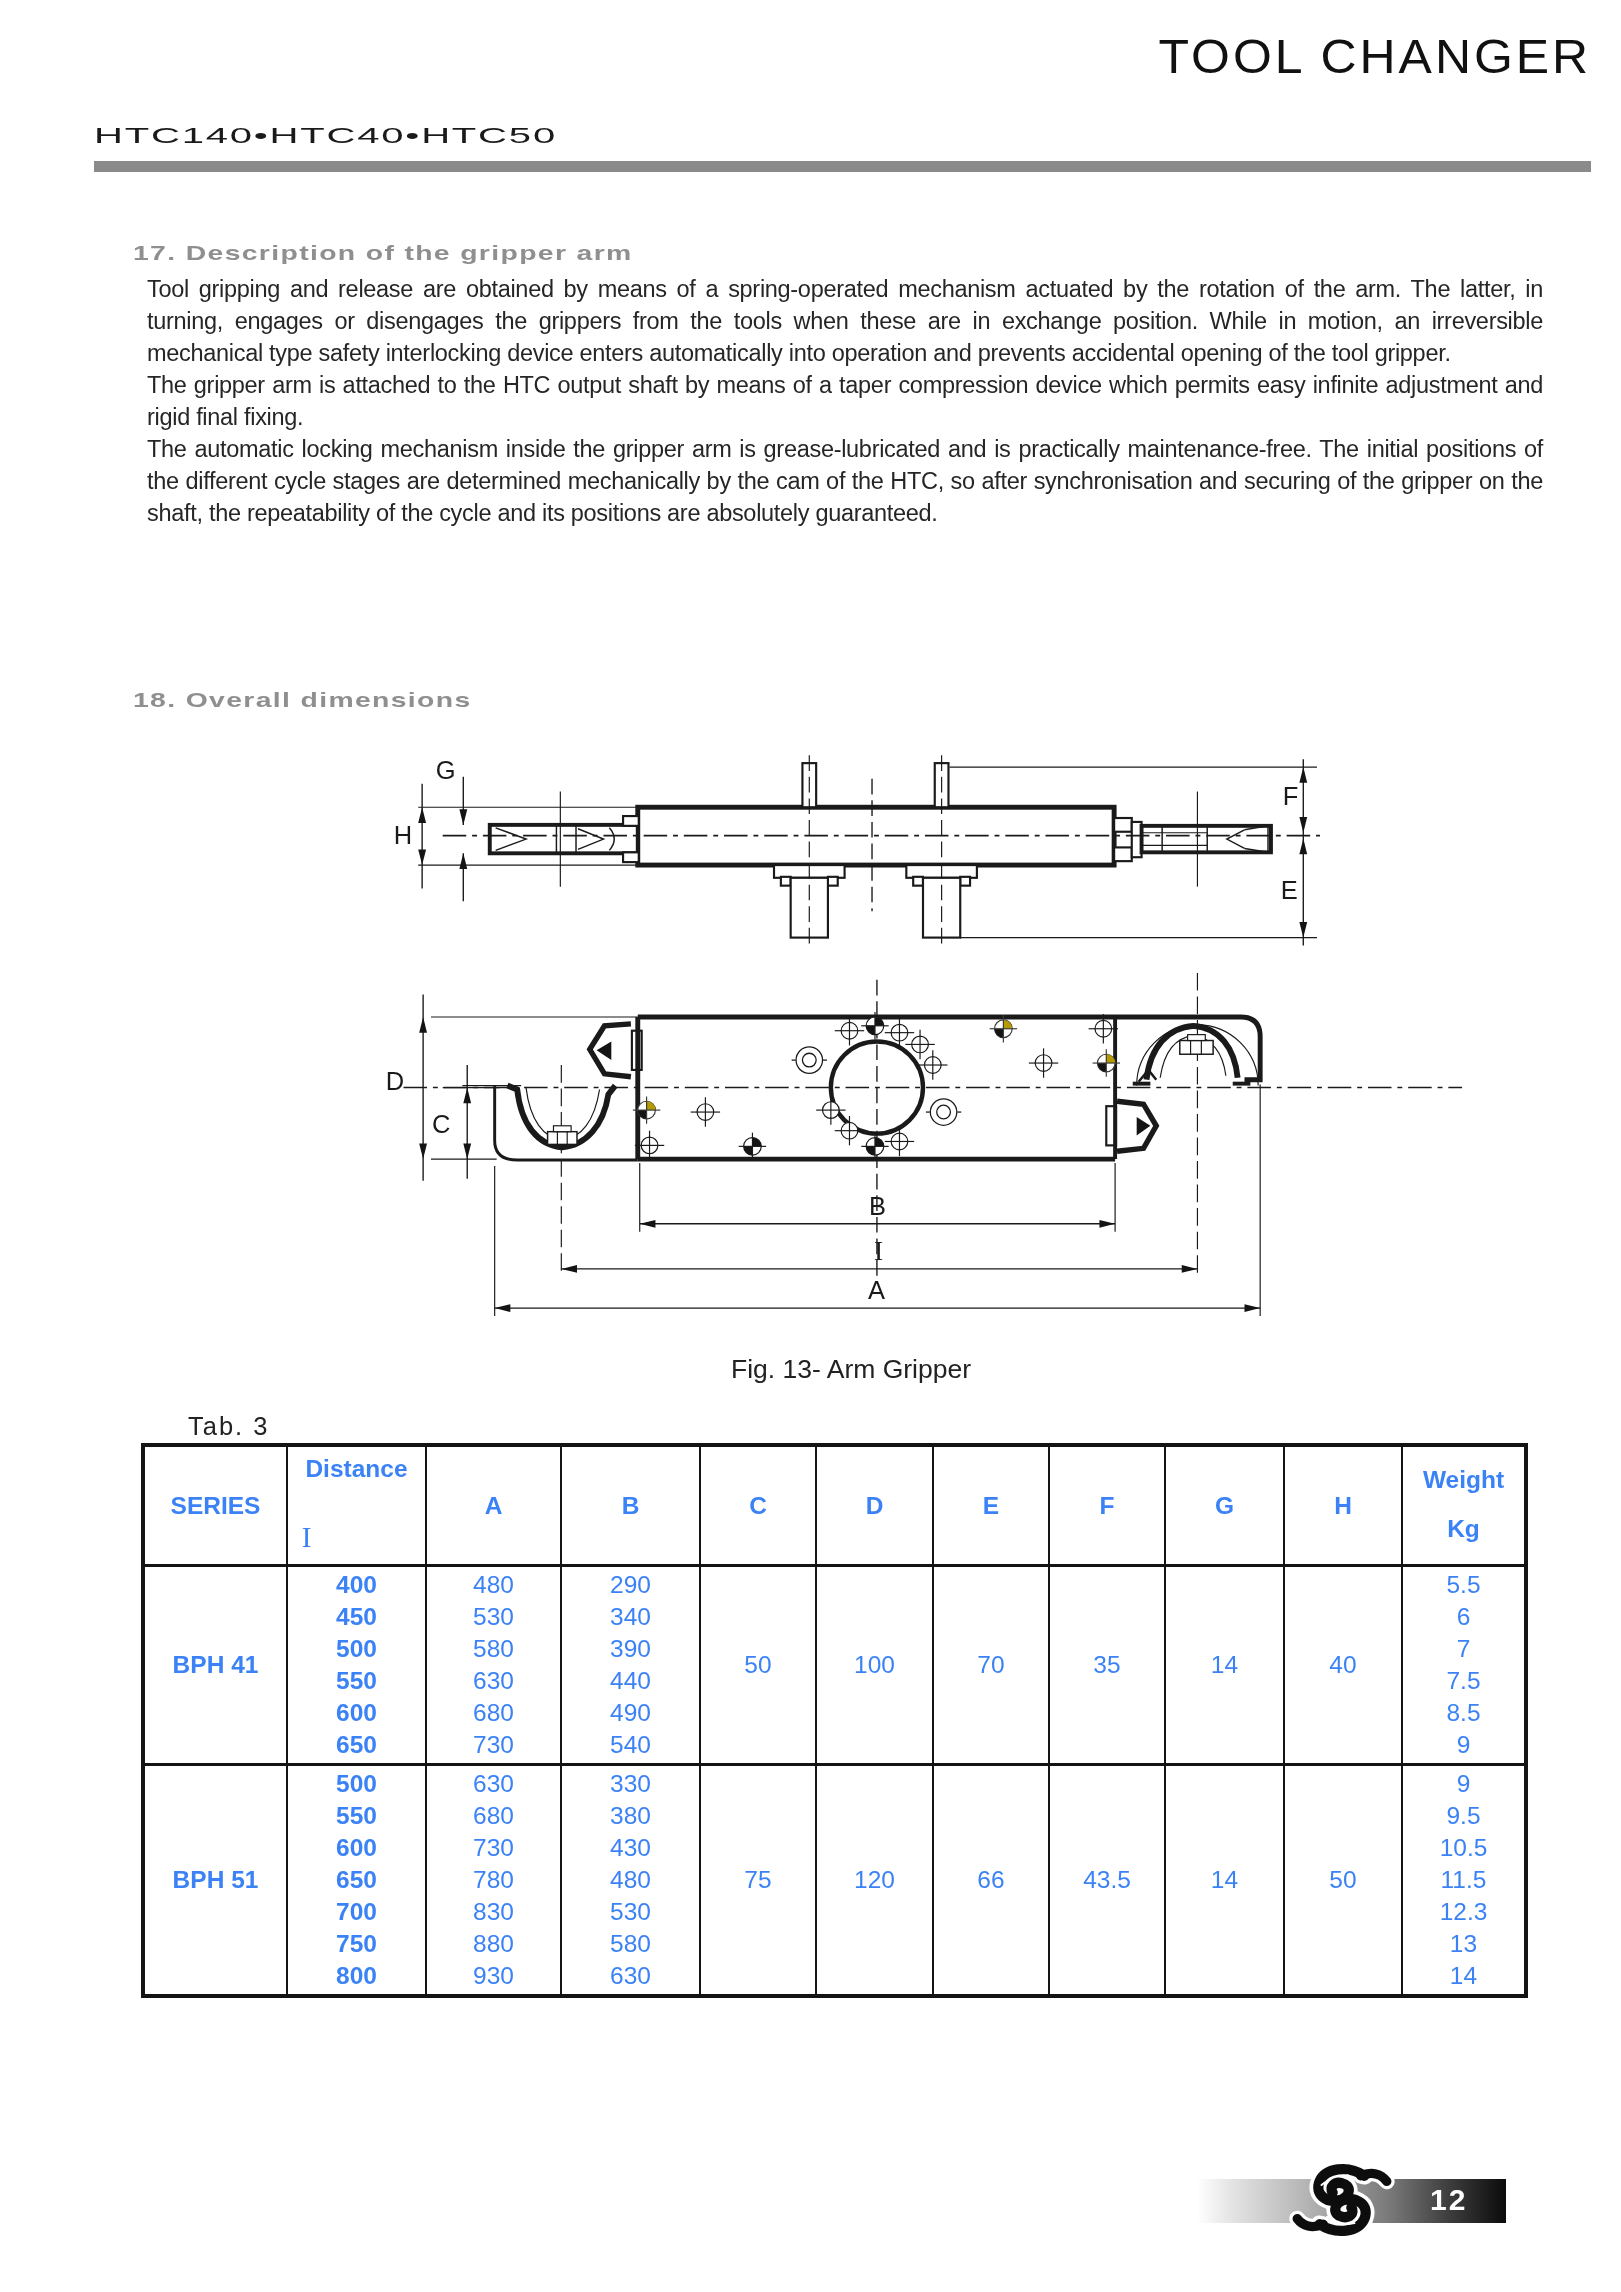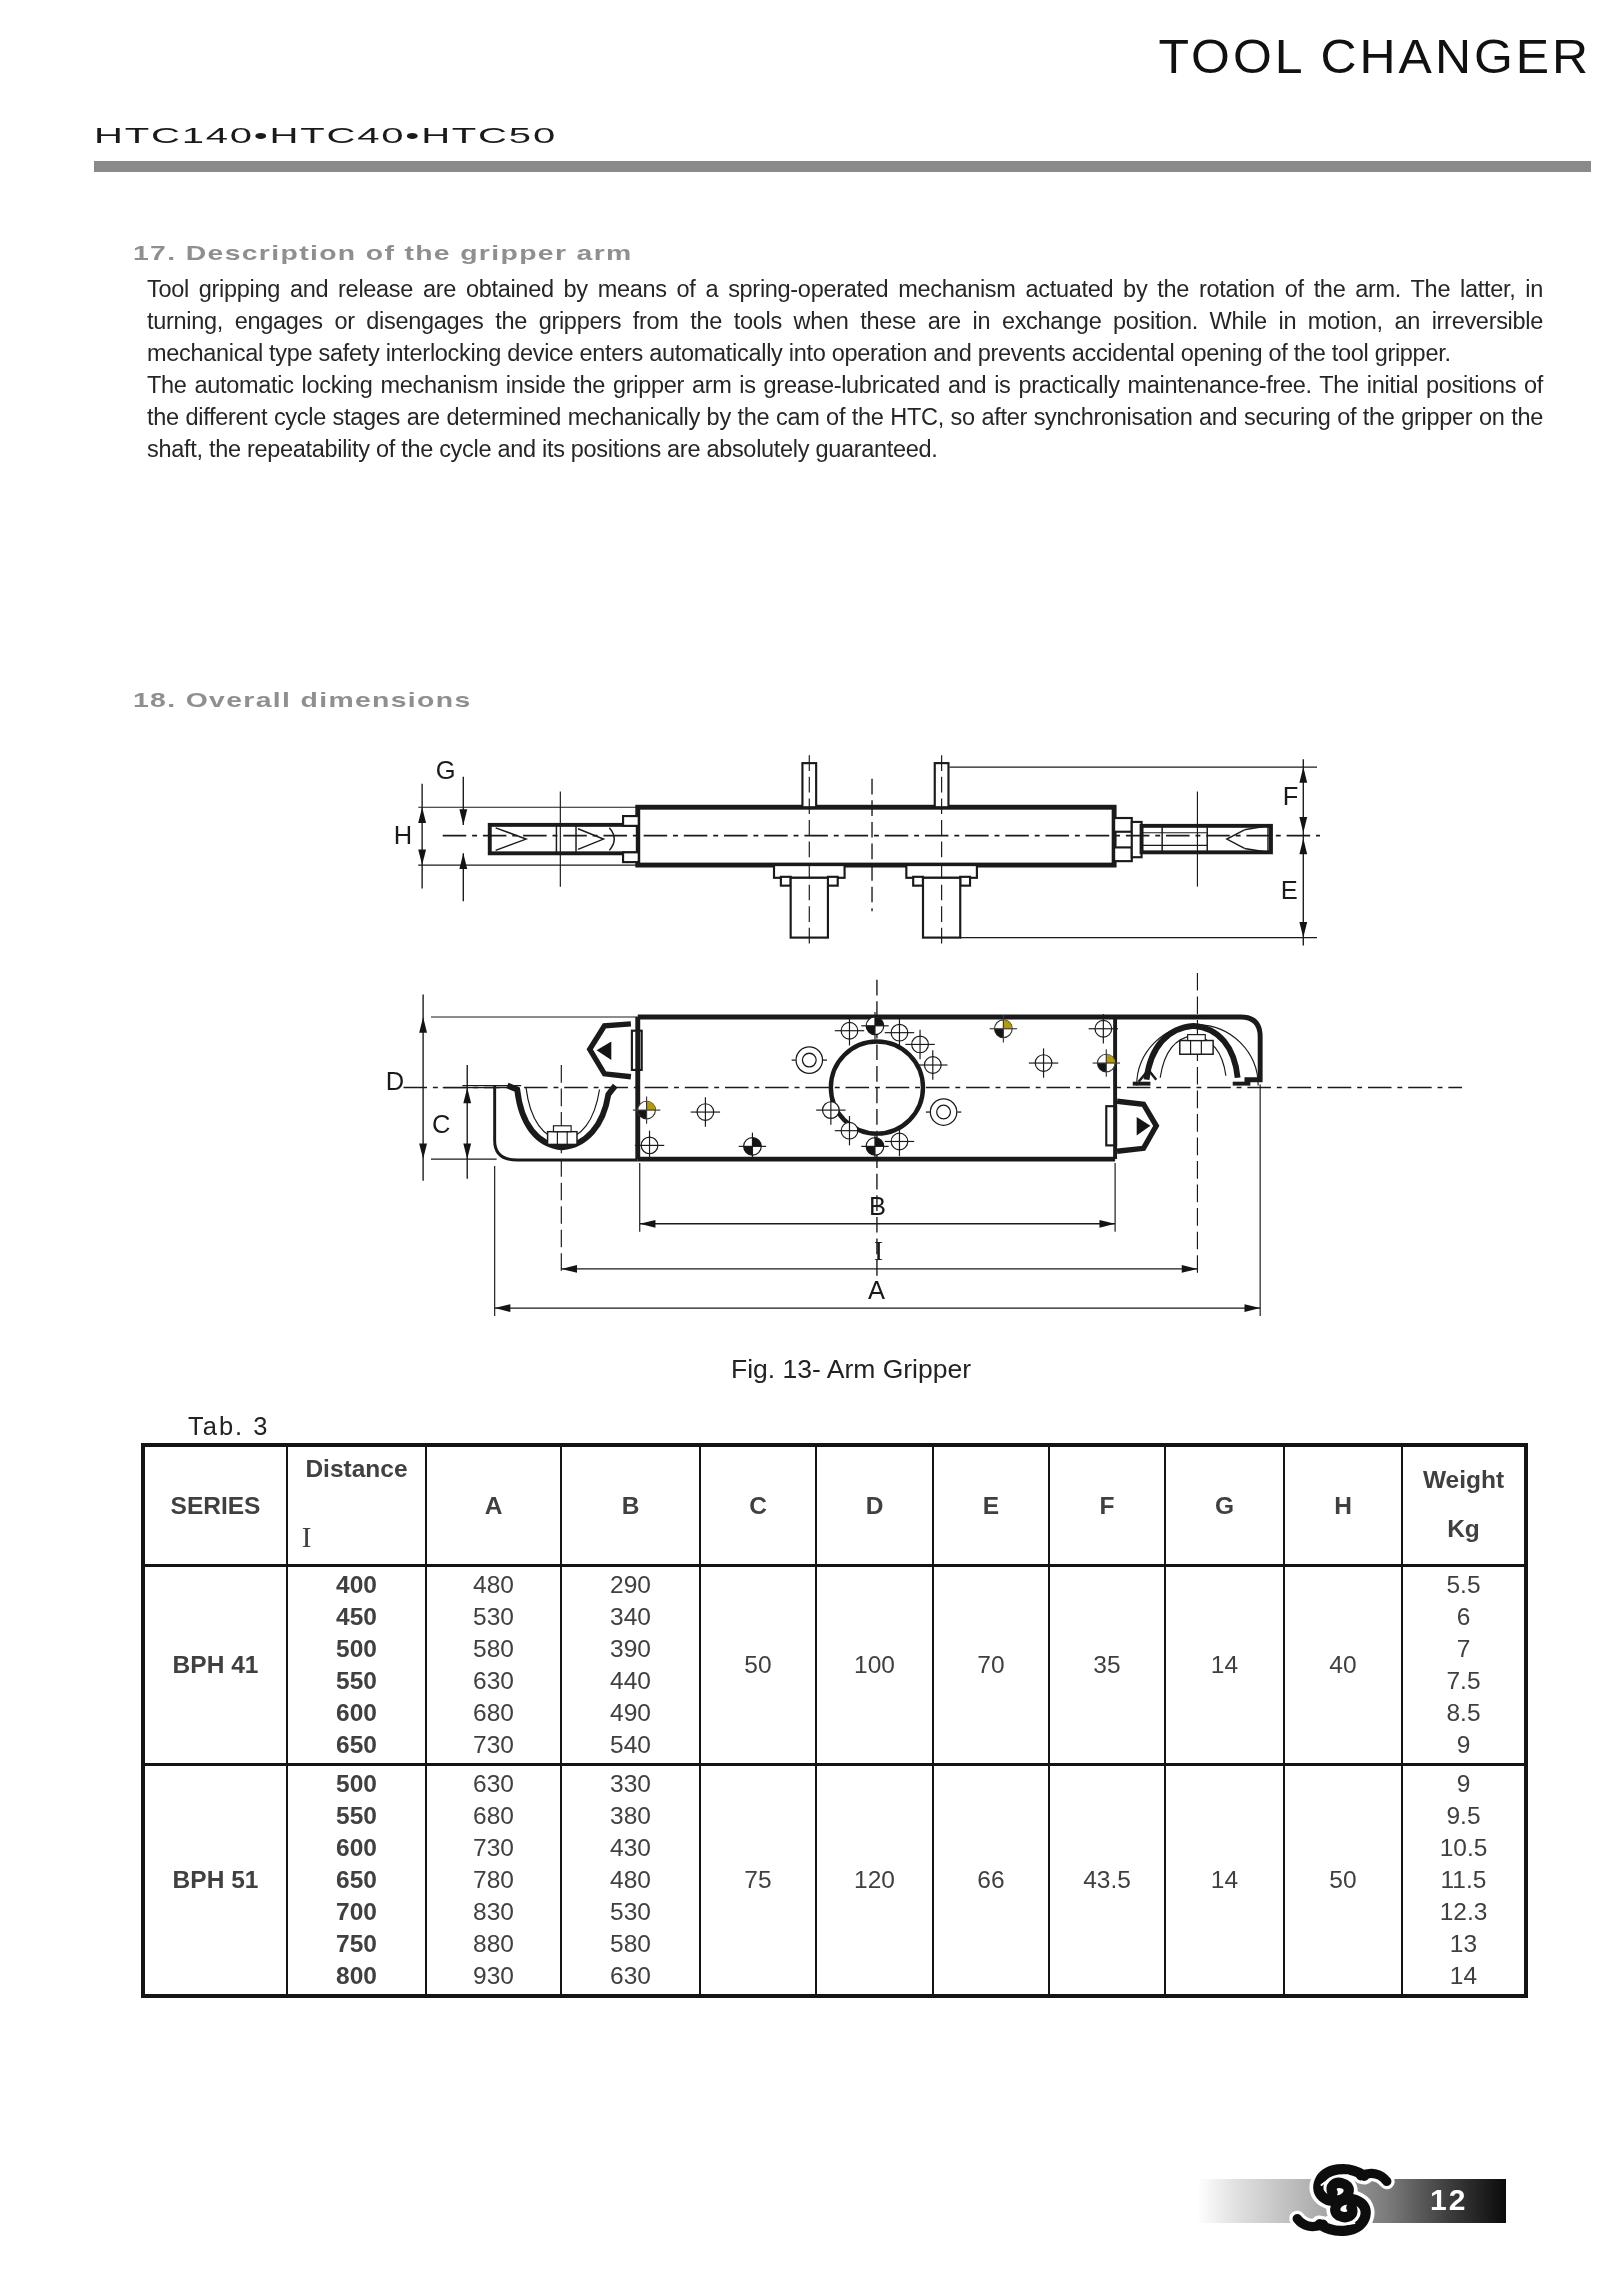--- a/index.html
+++ b/index.html
@@ -23,21 +23,21 @@
   .bodytext p{margin:0;}
   
   .drawing{position:absolute;left:294px;top:720px;width:1294px;height:642px;}
   .fig-caption{position:absolute;left:428px;top:1354px;width:784px;text-align:center;
                font-size:26.5px;color:#222;}
   .tab-label{position:absolute;left:157px;top:1412px;font-size:25.5px;color:#222;letter-spacing:2px;}
   
   .dim-table{position:absolute;left:110px;top:1443px;border-collapse:collapse;table-layout:fixed;
              width:1382px;border:4.9px solid #141414;background:#fff;}
   .dim-table th,.dim-table td{border-left:2.9px solid #141414;text-align:center;padding:0;
-             font-size:24.5px;color:#404040;}
+             font-size:24.5px;color:#3b82f6;}
   .dim-table th:first-child,.dim-table td:first-child{border-left:none;}
   .dim-table thead th{border-bottom:3.9px solid #141414;height:117px;font-weight:bold;vertical-align:middle;}
   .dim-table tbody tr.sep td{border-top:3.9px solid #141414;}
   .th-flex{display:flex;flex-direction:column;height:117px;box-sizing:border-box;padding:7.8px 0 9.8px;}
   .th-dist .top{align-self:center;}
   .th-dist .sub{align-self:flex-start;padding-left:13.7px;margin-top:auto;
                 font-family:"Liberation Serif",serif;font-weight:400;font-size:29px;}
   .th-weight{justify-content:space-around;}
   .dim-table td.series{font-weight:bold;}
   .dim-table td.stack{vertical-align:middle;padding:2px 0;}
@@ -61,20 +61,21 @@
 <div class="page">
 
   <div class="doc-title">TOOL CHANGER</div>
   <div class="models">HTC140•HTC40•HTC50</div>
   <div class="rule"></div>
 
   <div class="sec-heading" id="h17">17.  Description of the gripper arm</div>
 
   <div class="bodytext">
     <p>Tool gripping and release are obtained by means of a spring-operated mechanism actuated by the rotation of the arm. The latter, in turning, engages or disengages the grippers from the tools when these are in exchange position. While in motion, an irreversible mechanical type safety interlocking device enters automatically into operation and prevents accidental opening of the tool gripper.</p>
+    <p>The gripper arm is attached to the HTC output shaft by means of a taper compression device which permits easy infinite adjustment and rigid final fixing.</p>
     <p>The automatic locking mechanism inside the gripper arm is grease-lubricated and is practically maintenance-free. The initial positions of the different cycle stages are determined mechanically by the cam of the HTC, so after synchronisation and securing of the gripper on the shaft, the repeatability of the cycle and its positions are absolutely guaranteed.</p>
   </div>
 
   <div class="sec-heading" id="h18">18.  Overall dimensions</div>
 
   <svg class="drawing" viewBox="0 0 1320 655" xmlns="http://www.w3.org/2000/svg">
     <defs>
       <g id="xh" stroke="#1a1a1a" stroke-width="1.2" fill="none">
         <circle r="8.5" fill="#fff"></circle>
         <line x1="-15" x2="15"></line>

